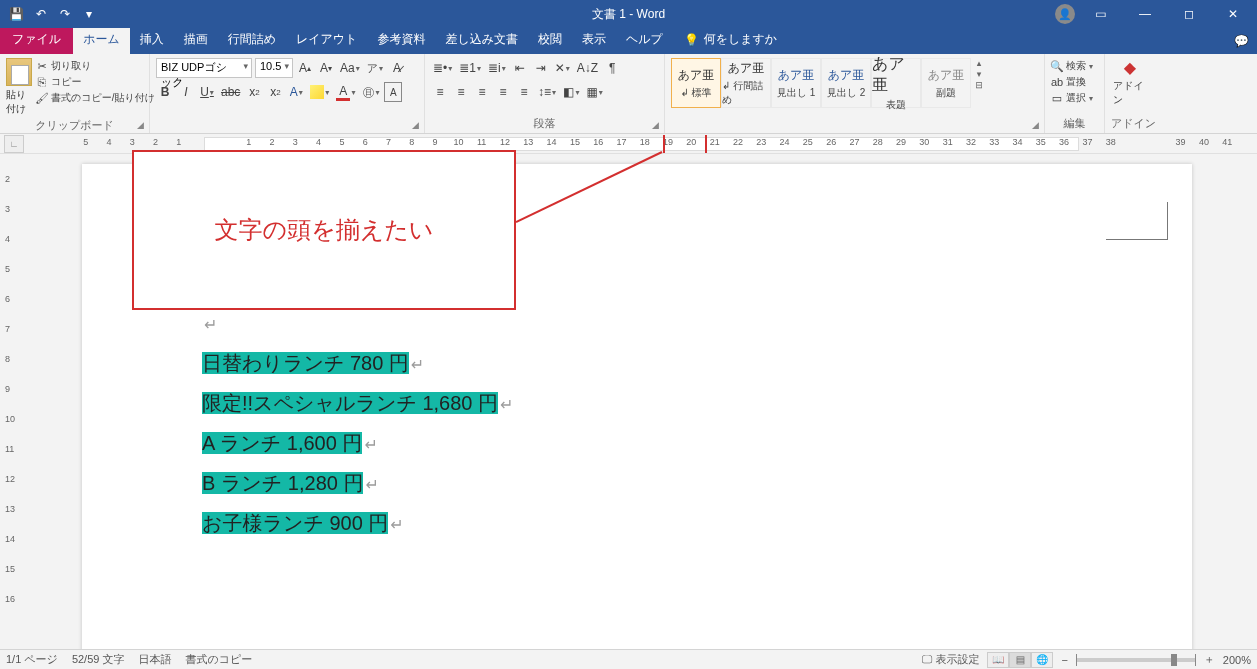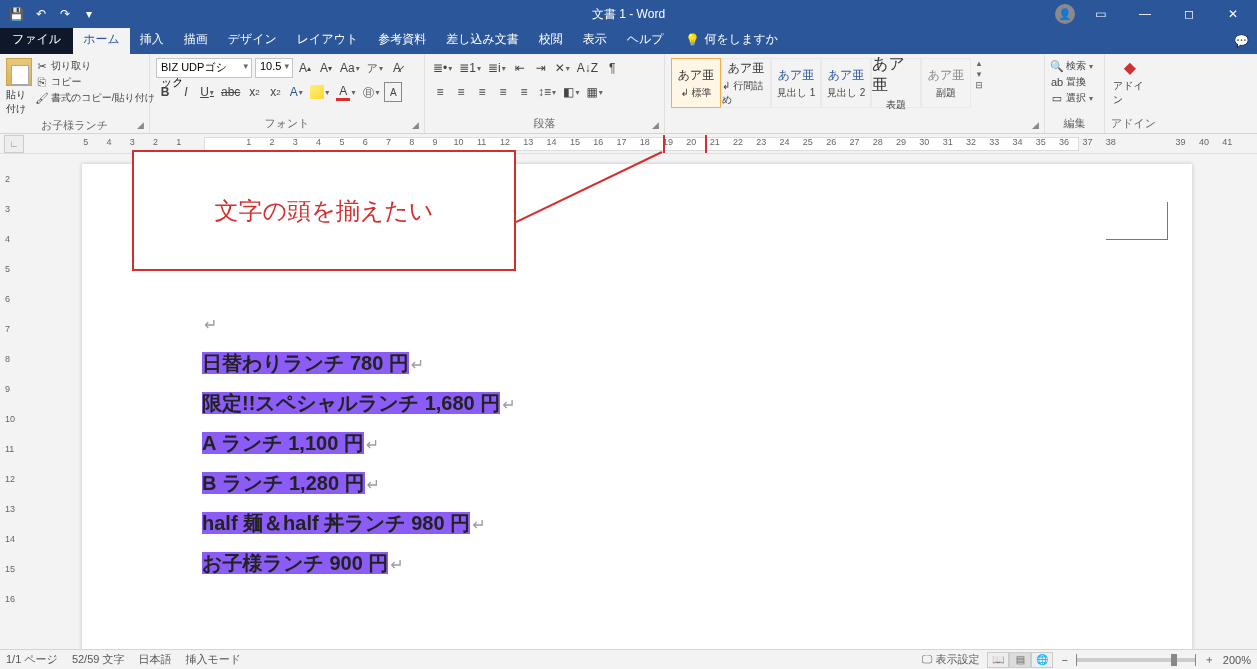--- a/index.html
+++ b/index.html
@@ -9,21 +9,21 @@
   .titlebar .qat { display:flex; align-items:center; gap:2px; padding-left:6px; }
   .qat-btn { width:22px; height:22px; display:flex; align-items:center; justify-content:center; color:#fff; font-size:12px; }
   .titlebar .title { position:absolute; left:50%; transform:translateX(-50%); font-size:12px; }
   .titlebar .right { margin-left:auto; display:flex; align-items:center; gap:8px; padding-right:6px; }
   .user-circle { width:20px; height:20px; border-radius:50%; background:#8a8a8a; display:flex; align-items:center; justify-content:center; font-size:11px;}
   .win-btn { width:36px; height:28px; display:flex; align-items:center; justify-content:center; color:#fff; }
   
   .menubar { height:26px; background:#2b579a; display:flex; align-items:flex-end; color:#fff; }
   .menu-tab { padding:4px 10px 6px; font-size:12px; cursor:pointer; }
   .menu-tab.active { background:#f3f3f3; color:#2b579a; }
-  .menu-tab.file { background:#0f172a; padding:4px 12px 6px;}
+  .menu-tab.file { background:#be185d; padding:4px 12px 6px;}
   .tell-me { display:flex; align-items:center; color:#fff; margin-left:6px; font-size:12px; gap:4px; padding:4px 6px 6px;}
   .menubar .spacer { flex:1; }
   .share-icon { width:30px; height:26px; display:flex; align-items:flex-end; justify-content:center; color:#fff; padding-bottom:6px;}
   
   .ribbon { height:80px; background:#f3f3f3; border-bottom:1px solid #d4d4d4; display:flex; }
   .group { border-right:1px solid #e0e0e0; padding:2px 6px 0 6px; display:flex; flex-direction:column; justify-content:space-between; position:relative;}
   .group-label { text-align:center; font-size:11px; color:#666; padding:2px 0; white-space:nowrap;}
   .group-body { flex:1; display:flex; align-items:flex-start; gap:4px; padding-top:2px;}
   .dialog-launcher { position:absolute; right:2px; bottom:3px; width:10px; height:10px; font-size:9px; color:#888;}
   
@@ -68,25 +68,25 @@
   .ruler-nums{position:absolute;left:0;right:0;top:2px;font-size:9px;color:#666;white-space:nowrap;letter-spacing:0;}
   .ruler-tick{display:inline-block;width:23.3px;text-align:center;}
   .ruler-highlight{position:absolute;border:2px solid #d32f2f;top:-2px;height:22px;width:44px;}
   
   .workspace{position:absolute;top:154px;left:0;right:0;bottom:20px;background:#f3f3f3;display:flex;}
   .vruler{width:22px;background:#f3f3f3;border-right:0;position:relative;}
   .vruler .vnum{position:absolute;left:5px;font-size:9px;color:#666;}
   .page-wrap{flex:1;position:relative;overflow:hidden;}
   .page{position:absolute;left:60px;top:10px;width:1110px;height:560px;background:#fff;box-shadow:0 0 4px rgba(0,0,0,.2);}
   .page-content{position:absolute;left:120px;top:140px;font-size:20px;color:#222;line-height:38px;}
-  .sel-line{background:#8b5cf6;display:inline;font-weight:bold;}
+  .sel-line{background:#14b8a6;display:inline;}
   .ret{color:#9c9c9c;font-size:16px;margin-left:2px;}
   .corner-mark{position:absolute;right:24px;top:38px;width:62px;height:38px;border-right:1px solid #777;border-bottom:1px solid #777;}
   
-  .callout{position:absolute;left:132px;top:150px;width:384px;height:121px;border:2px solid #d32f2f;background:#fff;display:flex;flex-direction:column;align-items:center;justify-content:center;color:#d32f2f;font-size:24px;line-height:38px;z-index:20;}
+  .callout{position:absolute;left:132px;top:150px;width:384px;height:160px;border:2px solid #d32f2f;background:#fff;display:flex;flex-direction:column;align-items:center;justify-content:center;color:#d32f2f;font-size:24px;line-height:38px;z-index:20;}
   
   .statusbar{position:absolute;left:0;right:0;bottom:0;height:20px;background:#f3f3f3;border-top:1px solid #d4d4d4;display:flex;align-items:center;font-size:11px;color:#555;padding:0 6px;gap:14px;}
   .statusbar .right{margin-left:auto;display:flex;align-items:center;gap:8px;}
   .views{display:flex;gap:0;}
   .view-btn{width:22px;height:16px;border:1px solid #ccc;display:flex;align-items:center;justify-content:center;background:#eee;font-size:10px;color:#666;}
   .view-btn.active{background:#dcdcdc;}
   .zoom-slider{width:120px;height:4px;background:#ccc;position:relative;}
   .zoom-slider::before,.zoom-slider::after{content:'';position:absolute;top:-4px;width:1px;height:12px;background:#888;}
   .zoom-slider::before{left:0;} .zoom-slider::after{right:0;}
   .zoom-thumb{position:absolute;top:-4px;width:6px;height:12px;background:#888;left:95px;}
@@ -110,21 +110,21 @@
     <div class="win-btn">◻</div>
     <div class="win-btn">✕</div>
   </div>
 </div>
 
 <div class="menubar">
   <div class="menu-tab file">ファイル</div>
   <div class="menu-tab active">ホーム</div>
   <div class="menu-tab">挿入</div>
   <div class="menu-tab">描画</div>
-  <div class="menu-tab">デザイン</div>
+  <div class="menu-tab">行間詰め</div>
   <div class="menu-tab">レイアウト</div>
   <div class="menu-tab">参考資料</div>
   <div class="menu-tab">差し込み文書</div>
   <div class="menu-tab">校閲</div>
   <div class="menu-tab">表示</div>
   <div class="menu-tab">ヘルプ</div>
   <div class="tell-me">
       <span>💡</span>
       <span>何をしますか</span>
     </div>
@@ -148,21 +148,21 @@
         <div class="clip-line">
             <span class="sm-ico">⎘</span>
             <span>コピー</span>
           </div>
         <div class="clip-line">
             <span class="sm-ico">🖌</span>
             <span>書式のコピー/貼り付け</span>
           </div>
       </div>
     </div>
-    <div class="group-label">お子様ランチ</div>
+    <div class="group-label">クリップボード</div>
     <div class="dialog-launcher">◢</div>
   </div>
 
   <div class="group" style="width:275px">
     <div class="group-body">
       <div class="font-rows">
         <div class="font-row">
           <div class="font-name">BIZ UDPゴシック</div>
           <div class="font-size">10.5</div>
           <div class="rbtn">A<sup style="font-size:8px">▴</sup></div>
@@ -188,21 +188,20 @@
               <span style="display:flex;flex-direction:column;align-items:center">
                 <span>A</span>
                 <span class="fontcolor"></span>
               </span>
             </div>
           <div class="rbtn dd">㊐</div>
           <div class="rbtn" style="border:1px solid #888;font-size:10px">A</div>
         </div>
       </div>
     </div>
-    <div class="group-label">フォント</div>
     <div class="dialog-launcher">◢</div>
   </div>
 
   <div class="group" style="width:240px">
     <div class="group-body">
       <div class="para-rows">
         <div class="font-row">
           <div class="rbtn dd">≣•</div>
           <div class="rbtn dd">≣1</div>
           <div class="rbtn dd">≣i</div>
@@ -323,41 +322,40 @@
       <div class="vnum" style="top: 410px;">15</div>
       <div class="vnum" style="top: 440px;">16</div>
     </div>
   <div class="page-wrap">
     <div class="page">
       <div class="corner-mark"></div>
       <div class="page-content">
         <div><span class="ret">↵</span></div>
         <div><span class="sel-line">日替わりランチ 780 円</span><span class="ret">↵</span></div>
         <div><span class="sel-line">限定!!スペシャルランチ 1,680 円</span><span class="ret">↵</span></div>
-        <div><span class="sel-line">A ランチ 1,100 円</span><span class="ret">↵</span></div>
+        <div><span class="sel-line">A ランチ 1,600 円</span><span class="ret">↵</span></div>
         <div><span class="sel-line">B ランチ 1,280 円</span><span class="ret">↵</span></div>
-        <div><span class="sel-line">half 麺＆half 丼ランチ 980 円</span><span class="ret">↵</span></div>
         <div><span class="sel-line">お子様ランチ 900 円</span><span class="ret">↵</span></div>
       </div>
     </div>
   </div>
 </div>
 
 <div class="callout">
   <div>文字の頭を揃えたい</div>
 </div>
 <svg class="leader" style="left:516px;top:134px;width:170px;height:90px">
   <line x1="0" y1="88" x2="146" y2="18" stroke="#d32f2f" stroke-width="2"></line>
 </svg>
 
 <div class="statusbar">
   <span>1/1 ページ</span>
   <span>52/59 文字</span>
   <span>日本語</span>
-  <span>挿入モード</span>
+  <span>書式のコピー</span>
   <div class="right">
     <span><span>🖵</span> <span>表示設定</span></span>
     <div class="views">
       <div class="view-btn">📖</div>
       <div class="view-btn active">▤</div>
       <div class="view-btn">🌐</div>
     </div>
     <span>−</span>
     <div class="zoom-slider">
         <div class="zoom-thumb"></div>

